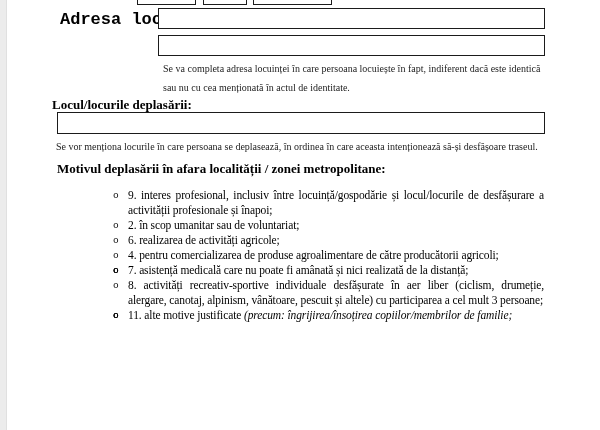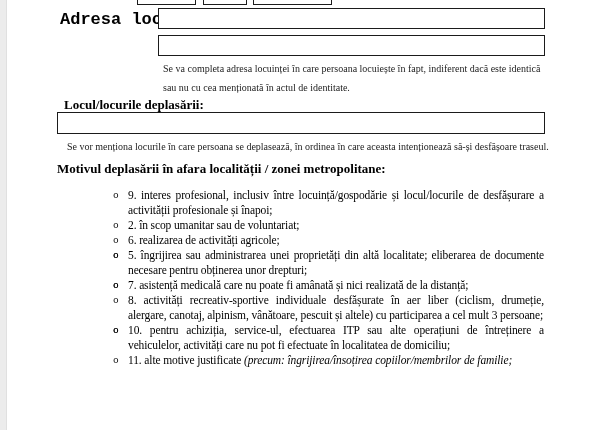--- a/index.html
+++ b/index.html
@@ -29,28 +29,28 @@
     font-size: 12px; padding: 2px 4px;
   }
   .addr-box-1 { left: 158px; top: 8px;  width: 387px; height: 21px; }
   .addr-box-2 { left: 158px; top: 35px; width: 387px; height: 21px; }
   .dest-box   { left: 57px;  top: 112px; width: 488px; height: 22px; }
 
   .lbl {
     position: absolute; font-weight: bold; font-size: 13px; white-space: nowrap;
   }
   .addr-lbl { left: 60px; top: 10px; font-size: 17px; font-family: Liberation Mono, monospace; }
-  .dest-lbl { left: 64px; top: 97px; }
+  .dest-lbl { left: 52px; top: 97px; }
   .heading  { left: 57px; top: 161px; }
 
   .note {
     position: absolute; font-size: 10px; line-height: 19px; color: #1c1c1c;
   }
   .addr-note { left: 163px; top: 59px; width: 384px; }
-  .dest-note { left: 67px; top: 137px; width: 500px; white-space: nowrap; }
+  .dest-note { left: 56px; top: 137px; width: 500px; white-space: nowrap; }
 
   .reasons-list {
     position: absolute; left: 112px; top: 188px; width: 432px;
     font-size: 11.5px; line-height: 15px; letter-spacing: -0.12px;
     text-align: justify;
   }
   .reason-item { position: relative; padding-left: 16px; }
   .bullet {
     position: absolute; left: 1px; top: 0;
     font-family: "Liberation Mono", monospace;
@@ -82,36 +82,36 @@
   <div class="reason-item">
     <span class="bullet">o</span><span>9. interes profesional, inclusiv între locuință/gospodărie și locul/locurile de desfășurare a activității profesionale și înapoi;</span>
   </div>
   <div class="reason-item">
     <span class="bullet">o</span><span>2. în scop umanitar sau de voluntariat;</span>
   </div>
   <div class="reason-item">
     <span class="bullet">o</span><span>6. realizarea de activități agricole;</span>
   </div>
   <div class="reason-item">
-    <span class="bullet">o</span>
+    <span class="bullet">o</span><span>4. pentru comercializarea de produse agroalimentare de către producătorii agricoli;</span>
   </div>
   <div class="reason-item">
-    <span class="bullet">o</span><span>5. îngrijirea sau administrarea unei proprietăți din altă localitate; eliberarea de documente necesare pentru obținerea unor drepturi;</span>
+    <span class="bullet">o</span>
   </div>
   <div class="reason-item">
     <span class="bullet">o</span>
   </div>
   <div class="reason-item">
     <span class="bullet">o</span><span>7. asistență medicală care nu poate fi amânată și nici realizată de la distanță;</span>
   </div>
   <div class="reason-item">
     <span class="bullet">o</span><span>8. activități recreativ-sportive individuale desfășurate în aer liber (ciclism, drumeție, alergare, canotaj, alpinism, vânătoare, pescuit și altele) cu participarea a cel mult 3 persoane;</span>
   </div>
   <div class="reason-item">
     <span class="bullet">o</span>
   </div>
   <div class="reason-item">
-    <span class="bullet">o</span><span>10. pentru achiziția, service-ul, efectuarea ITP sau alte operațiuni de întreținere a vehiculelor, activități care nu pot fi efectuate în localitatea de domiciliu;</span>
+    <span class="bullet">o</span>
   </div>
   <div class="reason-item">
     <span class="bullet">o</span><span>11. alte motive justificate </span><span class="it">(precum: îngrijirea/însoțirea copiilor/membrilor de familie;</span>
   </div>
 </div>
 
 </body></html>

